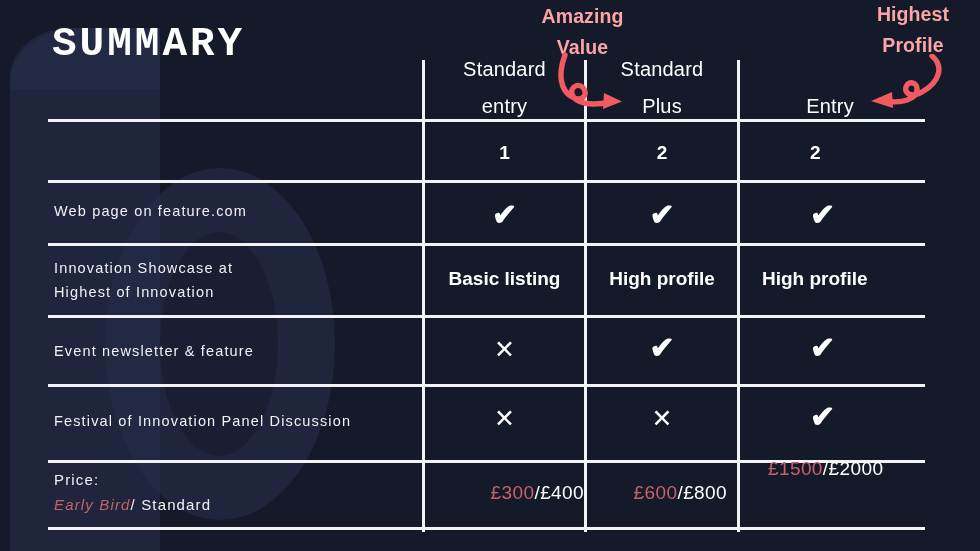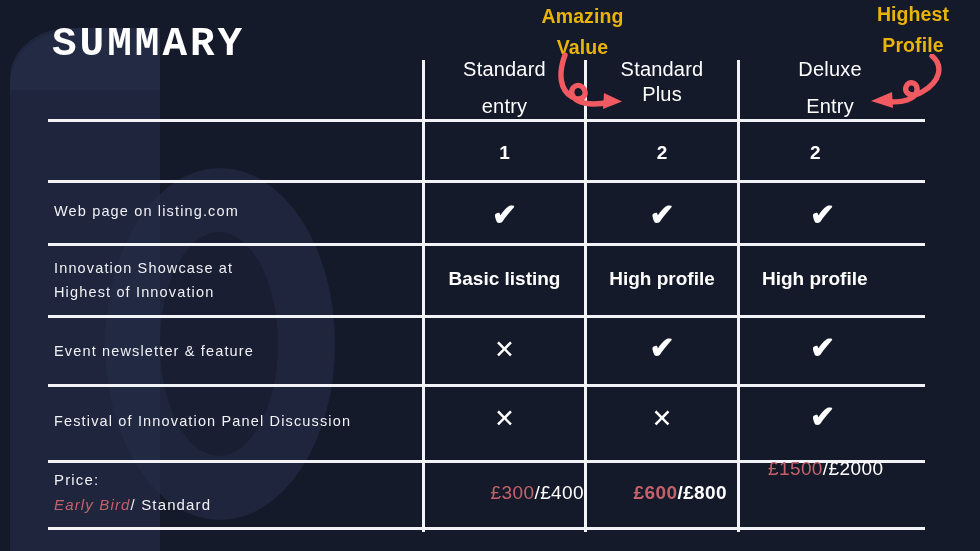--- a/index.html
+++ b/index.html
@@ -71,21 +71,21 @@
   .cross{
     display:inline-block;font-size:25px;line-height:25px;color:#ffffff;font-weight:400;
   }
   .pricecell{
     text-align:right;font-size:19px;letter-spacing:.4px;color:#ffffff;
   }
   .price-red{color:#c4626b;}
 
   
   .anno{
-    position:absolute;color:#eab308;font-weight:700;font-size:19.5px;
+    position:absolute;color:#fca5a5;font-weight:700;font-size:19.5px;
     line-height:23px;text-align:center;letter-spacing:.1px;
   }
   .arrow-svg{position:absolute;pointer-events:none;}
 
   .early{color:#c4626b;font-style:italic;}
 </style>
 </head>
 <body>
 
 <div class="stage">
@@ -110,30 +110,29 @@
 
     <div class="vline" style="left:422px;"></div>
     <div class="vline" style="left:584px;"></div>
     <div class="vline" style="left:737px;"></div>
   </div>
 
   <div class="cell colhead" style="left:425px;top:50px;width:159px;">Standard</div>
   <div class="cell colhead" style="left:425px;top:87px;width:159px;">entry</div>
 
   <div class="cell colhead" style="left:587px;top:50px;width:150px;">Standard</div>
-  <div class="cell colhead" style="left:587px;top:75px;width:150px;text-align:center;">Plus</div>
-
-  <div class="cell colhead" style="left:740px;top:50px;width:180px;">Deluxe</div>
+  <div class="cell colhead" style="left:587px;top:87px;width:150px;text-align:center;">Plus</div>
+
   <div class="cell colhead" style="left:740px;top:87px;width:180px;">Entry</div>
 
   <div class="cell valcell" style="left:425px;top:142px;width:159px;">1</div>
   <div class="cell valcell" style="left:587px;top:142px;width:150px;">2</div>
   <div class="cell valcell" style="left:740px;top:142px;width:180px;text-align:left;padding-left:70px;box-sizing:border-box;">2</div>
 
-  <div class="cell rowlabel" style="top:201px;">Web page on listing.com</div>
+  <div class="cell rowlabel" style="top:201px;">Web page on feature.com</div>
   <div class="cell tickcell" style="left:425px;top:200px;width:159px;">
     <span class="tick">✔</span>
   </div>
   <div class="cell tickcell" style="left:587px;top:200px;width:150px;">
     <span class="tick">✔</span>
   </div>
   <div class="cell tickcell" style="left:740px;top:200px;width:180px;text-align:left;padding-left:70px;box-sizing:border-box;">
     <span class="tick">✔</span>
   </div>
 
@@ -166,21 +165,21 @@
   </div>
 
   <div class="cell rowlabel" style="top:469px;font-size:15px;">Price:</div>
   <div class="cell rowlabel" style="top:494px;font-size:15px;">
     <span class="early">Early Bird</span><span>/ Standard</span>
   </div>
 
   <div class="cell pricecell" style="left:425px;top:482px;width:159px;">
     <span class="price-red">£300</span><span>/</span><span>£400</span>
   </div>
-  <div class="cell pricecell" style="left:587px;top:482px;width:140px;font-weight:bold;">
+  <div class="cell pricecell" style="left:587px;top:482px;width:140px;">
     <span class="price-red">£600</span><span>/</span><span>£800</span>
   </div>
   <div class="cell pricecell" style="left:740px;top:458px;width:180px;text-align:left;padding-left:28px;box-sizing:border-box;">
     <span class="price-red">£1500</span><span>/</span><span>£2000</span>
   </div>
 
   <div class="anno" style="left:510px;top:5px;width:145px;">Amazing</div>
   <div class="anno" style="left:510px;top:36px;width:145px;">Value</div>
 
   <svg class="arrow-svg" style="left:548px;top:52px;" width="110" height="62" viewBox="0 0 110 62">

